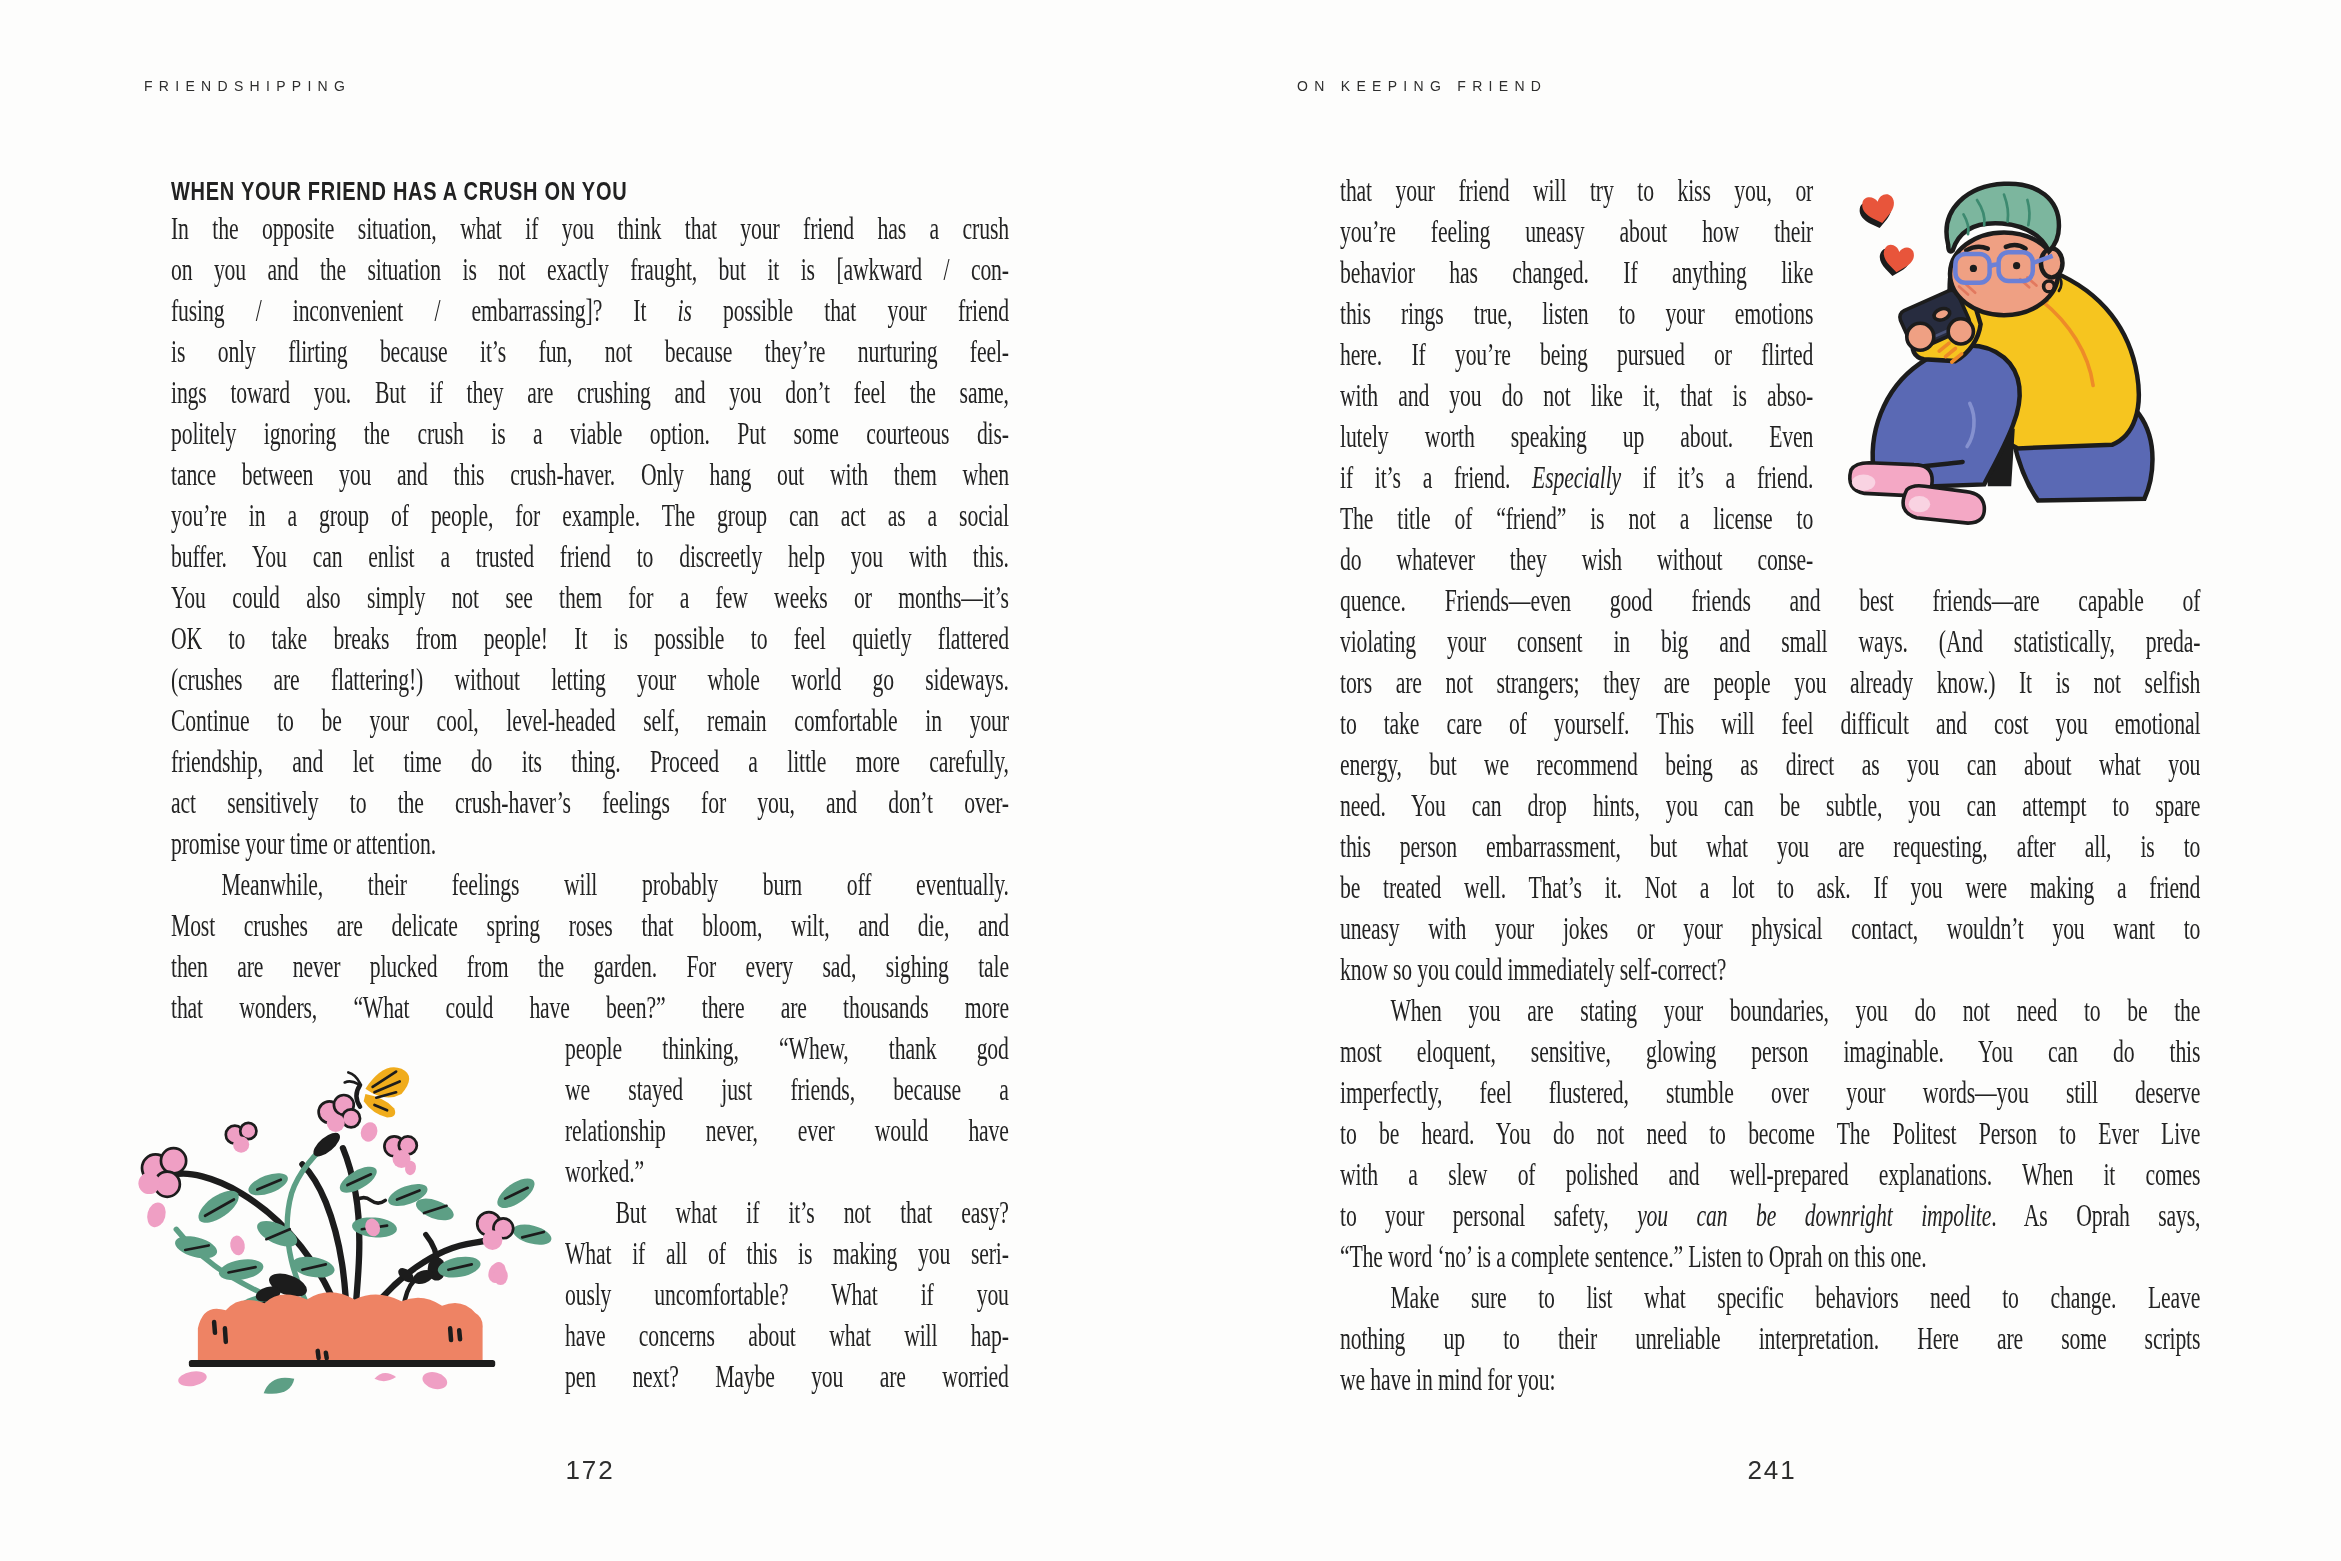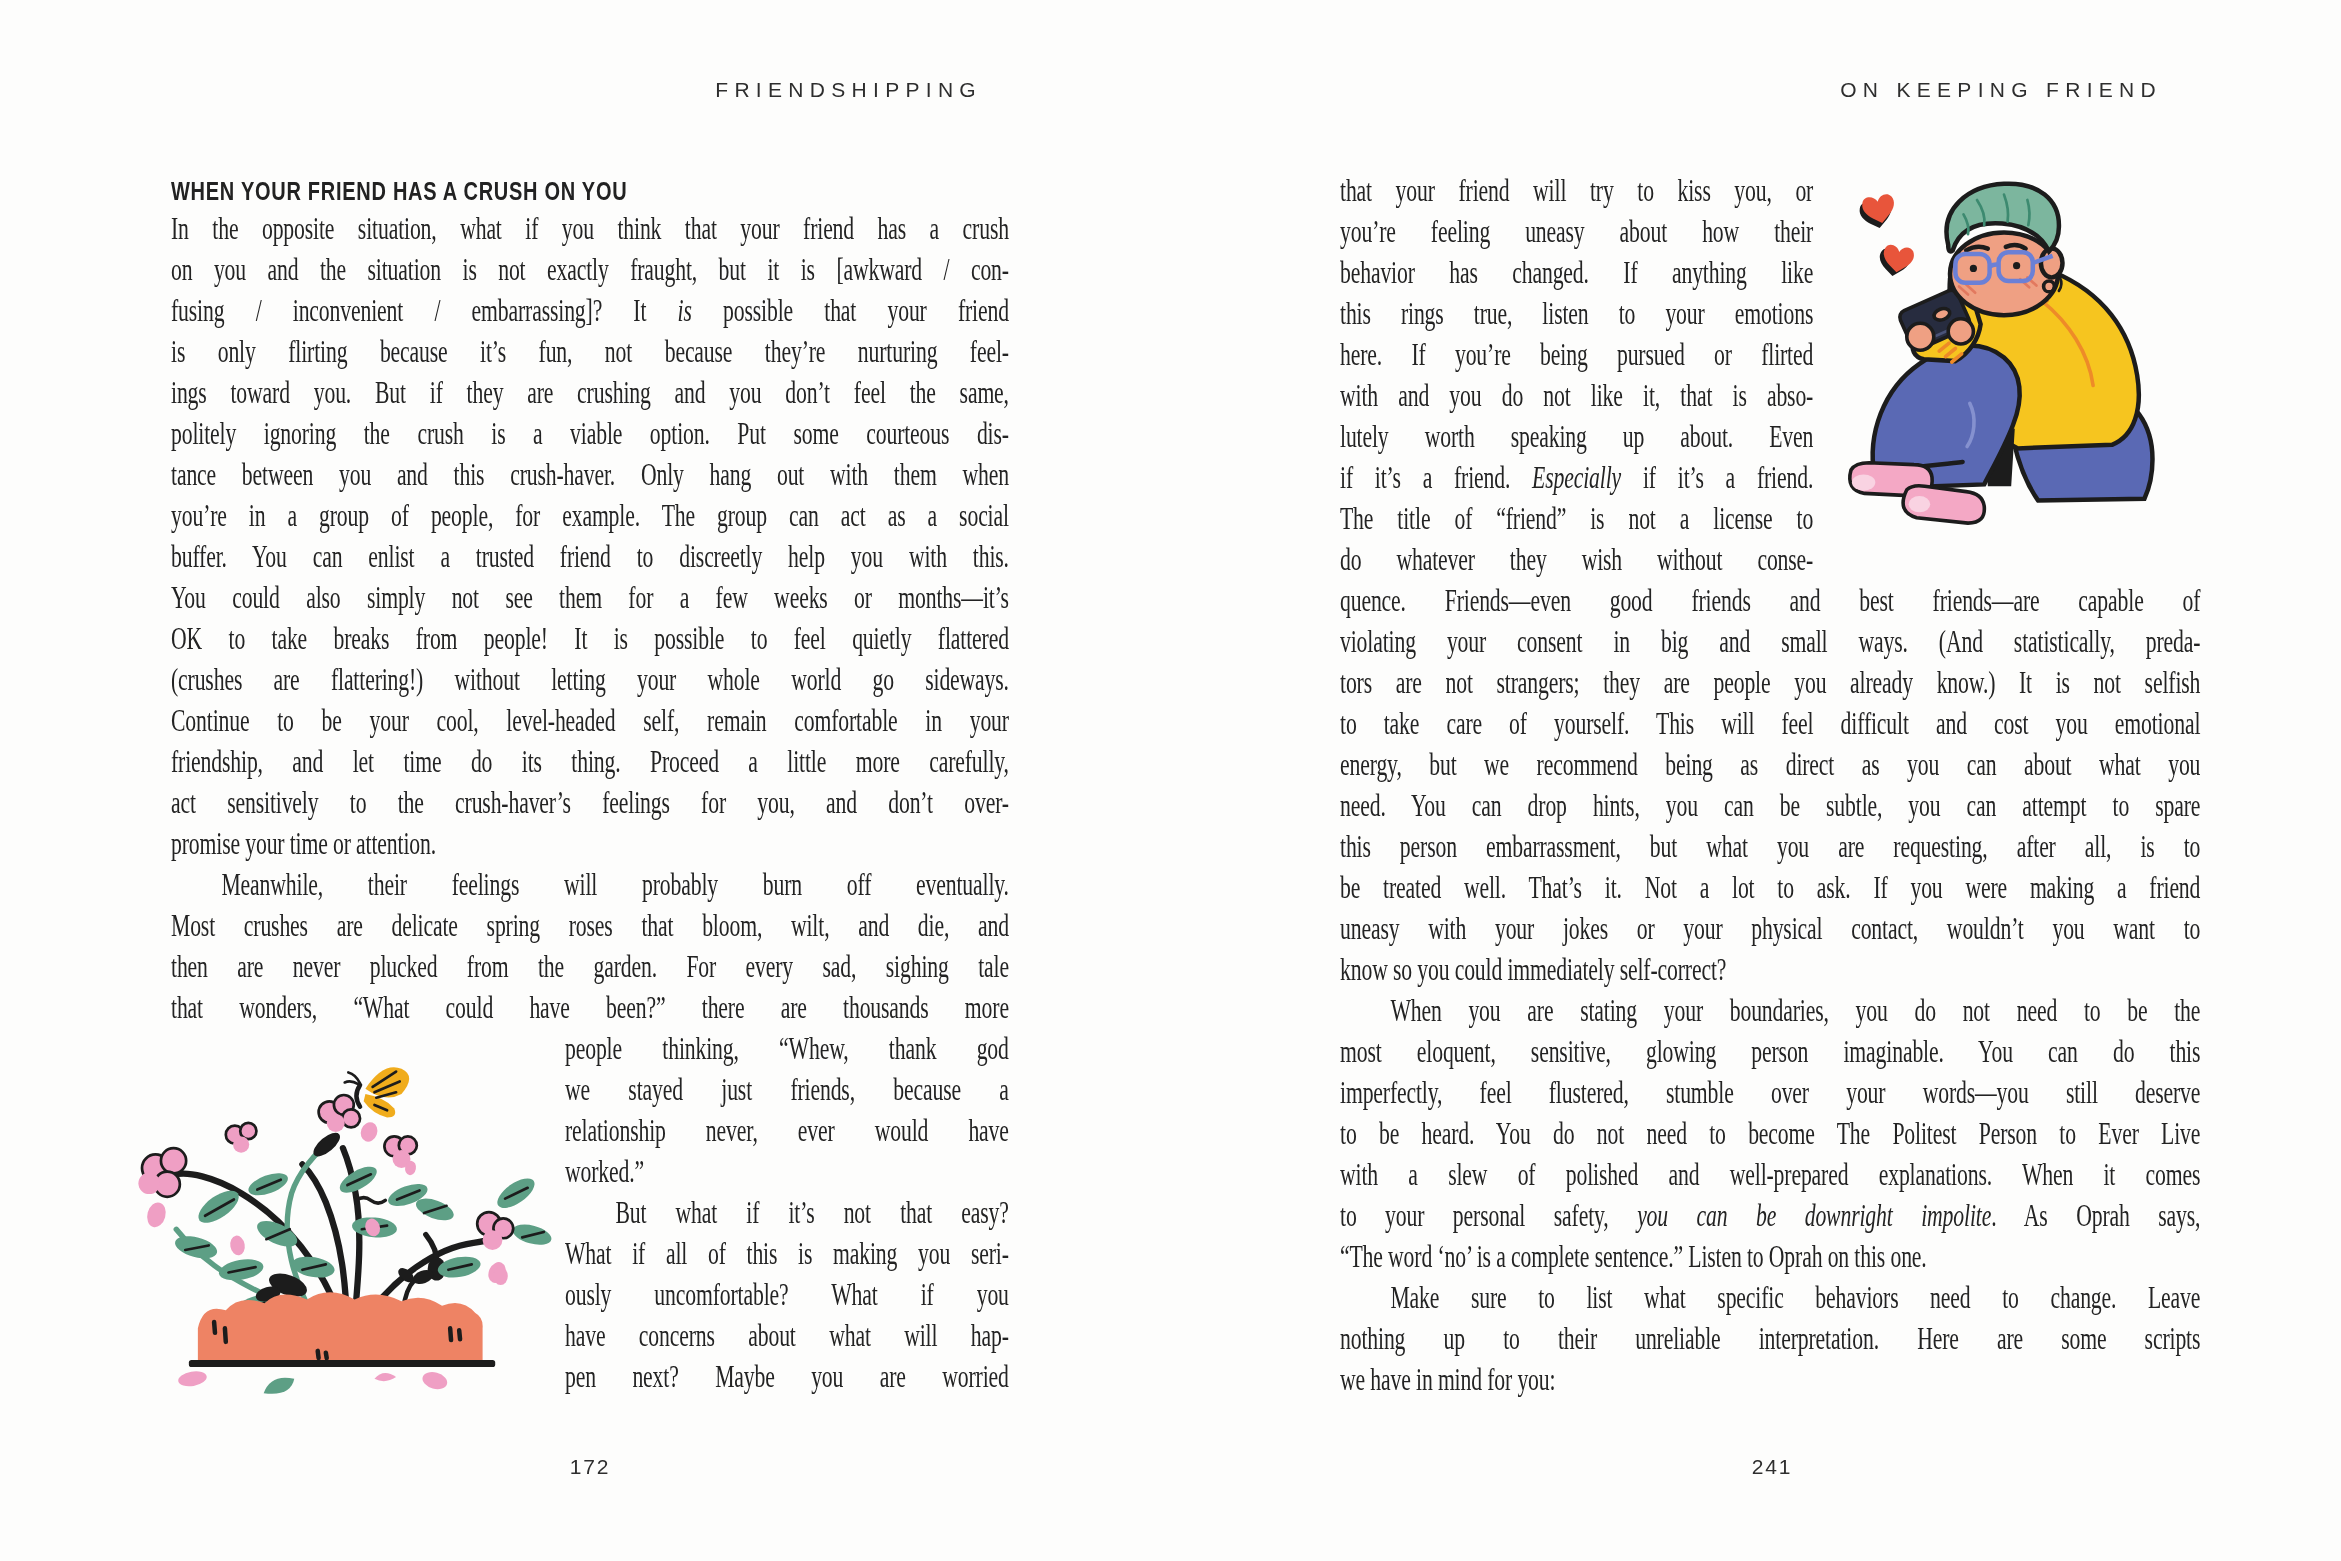--- a/index.html
+++ b/index.html
@@ -1,30 +1,30 @@
 <!DOCTYPE html>
 <html style="--paper: #fdfdfc; --ink: #232323; --heart-red: #e8553b; --petal-pink: #ef9fc4; --petal-pink-light: #f6c9dd; --leaf-green: #5d9f85; --bed-coral: #ee8364; --butterfly-yellow: #f0ac1c; --hair-teal: #7cb69e; --hair-stroke: #3d8a70; --skin: #efa083; --blush: #e2795f; --sweater-yellow: #f6c51f; --seam-orange: #ee8b28; --jeans-blue: #5a69b4; --jeans-light: #8591cf; --sock-pink: #f4a8c5; --sock-light: #f9d3e2; --glasses-blue: #6b80d6; --phone-dark: #272c3f; --outline: #1c1c1c;font-size:14.4px"><head>
 <meta charset="utf-8">
 <style>
   html,body{margin:0;padding:0;background:#ffffff;}
   .spread{position:relative;width:2342px;height:1561px;background:var(--paper,#fdfdfc);overflow:hidden;
           font-family:"Liberation Serif", serif;color:var(--ink,#222);}
-  .running-head{position:absolute;font-family:"Liberation Sans",sans-serif;font-size:21px;
-                letter-spacing:6.3px;color:#2e2e2e;text-align:right;font-weight:400;}
+  .running-head{position:absolute;font-family:"Liberation Sans",sans-serif;font-size:14px;
+                letter-spacing:6.3px;color:#2e2e2e;text-align:left;font-weight:400;}
   .section-title{position:absolute;font-family:"Liberation Sans",sans-serif;font-weight:bold;
                  font-size:25px;letter-spacing:0.9px;color:#222;white-space:nowrap;
                  transform:scaleX(0.80);transform-origin:0 0;}
   .textblock{position:absolute;font-size:31px;line-height:41px;letter-spacing:-0.2px;
              transform:scaleX(0.70);transform-origin:0 0;}
   .bl{height:41px;text-align:justify;text-align-last:justify;overflow:visible;white-space:nowrap;}
   .bl.end{text-align-last:left;}
   .bl.ind{padding-left:72px;}
   .bl em{font-style:italic;}
   .page-number{position:absolute;top:1455px;font-family:"Liberation Sans",sans-serif;
-               font-size:21px;color:#2e2e2e;text-align:center;letter-spacing:1.8px;}
+               font-size:26px;color:#2e2e2e;text-align:center;letter-spacing:1.8px;}
   .illus{position:absolute;}
 </style>
 </head>
 <body>
 
 <div class="spread">
 
   <div class="running-head" style="left:144px;top:78px;width:838px;">FRIENDSHIPPING</div>
 
   <div class="section-title" style="left:171px;top:177px;width:811px;">WHEN YOUR FRIEND HAS A CRUSH ON YOU</div>

